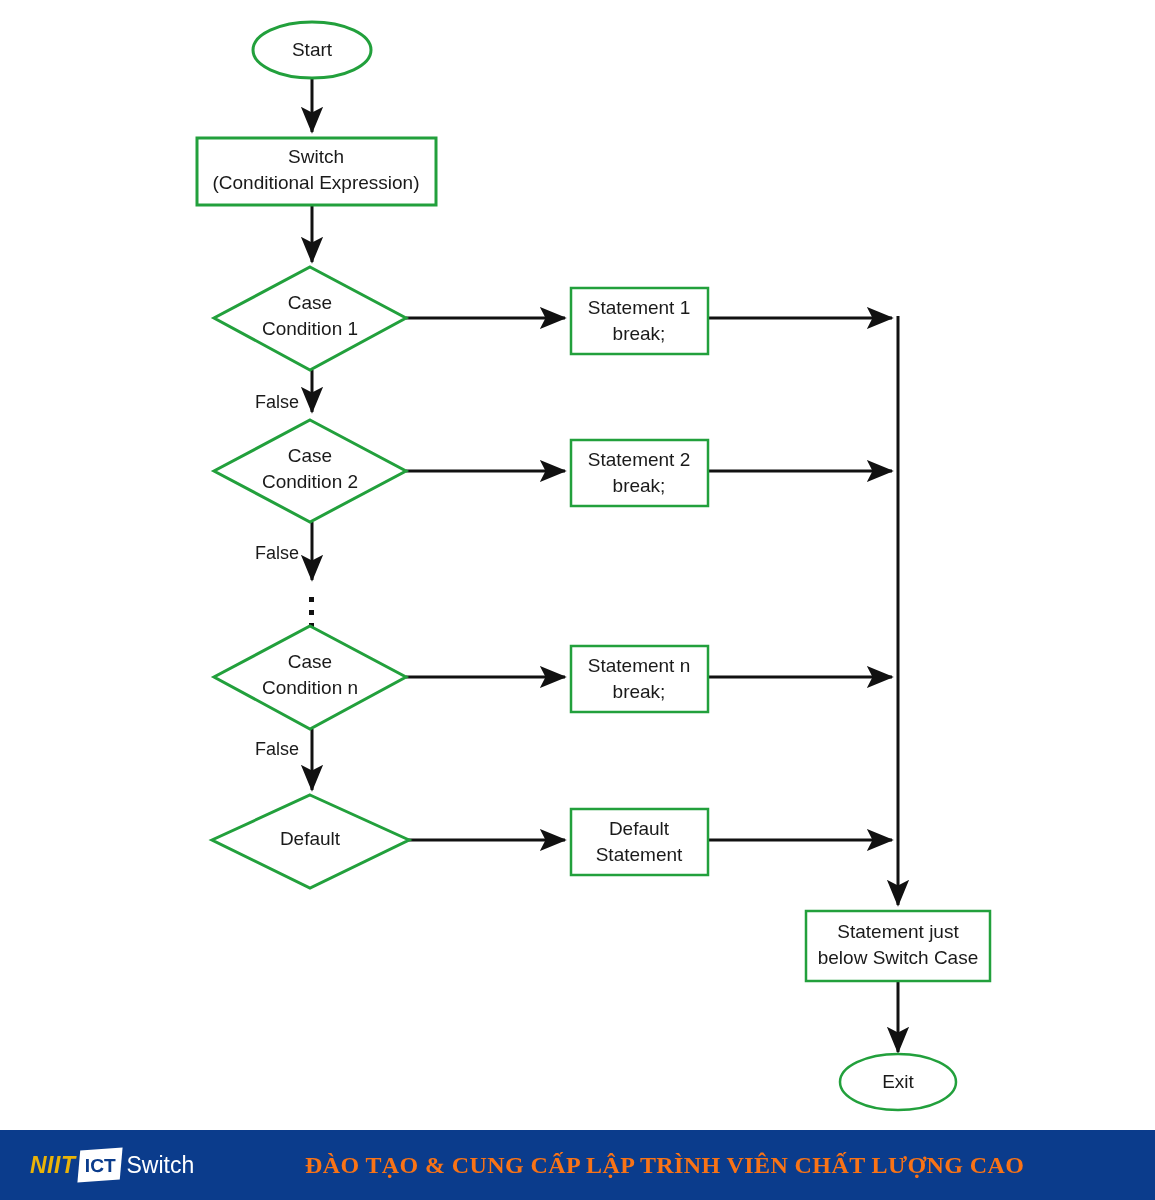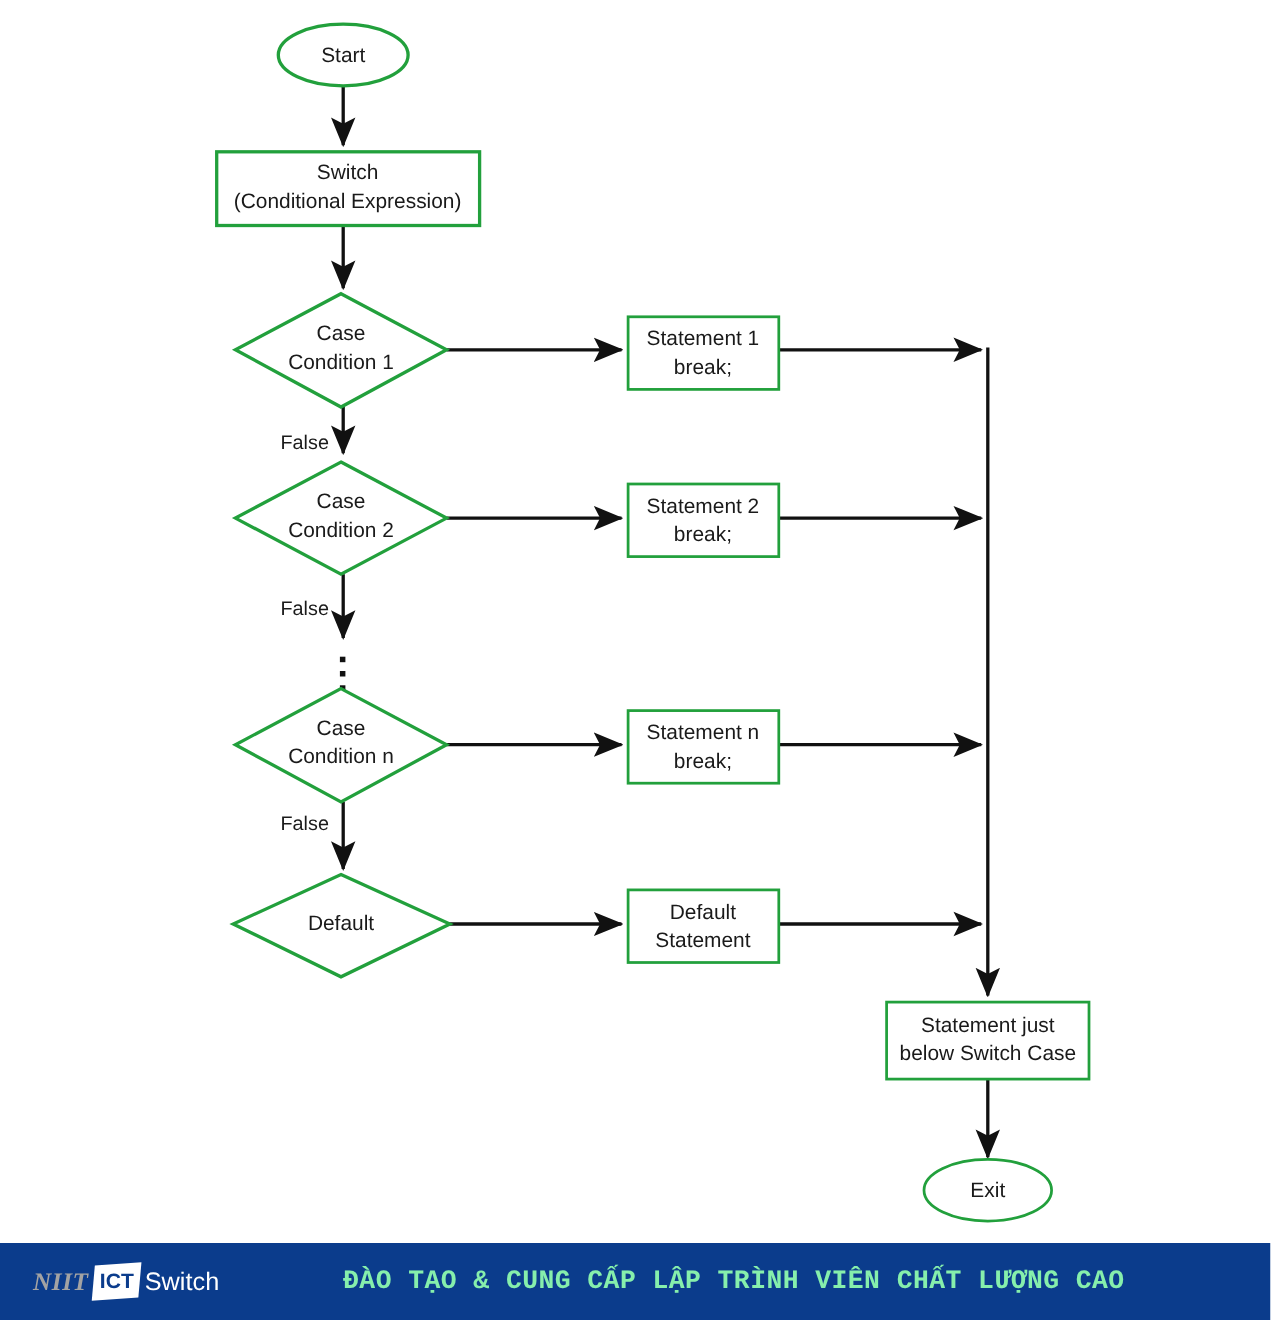--- a/index.html
+++ b/index.html
@@ -77,22 +77,22 @@
     align-items: center;
     box-sizing: border-box;
   }
   #brand-logo {
     display: flex;
     align-items: center;
     margin-left: 30px;
     height: 40px;
   }
   .brand-niit {
-    color: #a3a3a3;
-    font-family: Liberation Serif, serif;
+    color: #eab308;
+    font-family: Liberation Sans, sans-serif;
     font-weight: bold;
     font-size: 23px;
     letter-spacing: 0.5px;
     font-style: italic;
     line-height: 1;
   }
   .brand-ict-badge {
     position: relative;
     width: 42px;
     height: 32px;
@@ -113,22 +113,22 @@
   }
   .brand-hanoi {
     color: #ffffff;
     font-family: "Liberation Sans", sans-serif;
     font-size: 23px;
     line-height: 1;
   }
   #banner-tagline {
     flex: 1;
     text-align: center;
-    color: #86efac;
-    font-family: Liberation Mono, monospace;
+    color: #f97316;
+    font-family: Liberation Serif, serif;
     font-weight: bold;
     font-size: 24px;
     letter-spacing: 0.4px;
     padding-right: 20px;
   }
 </style>
 </head>
 <body>
 
 <div id="canvas-wrap">

